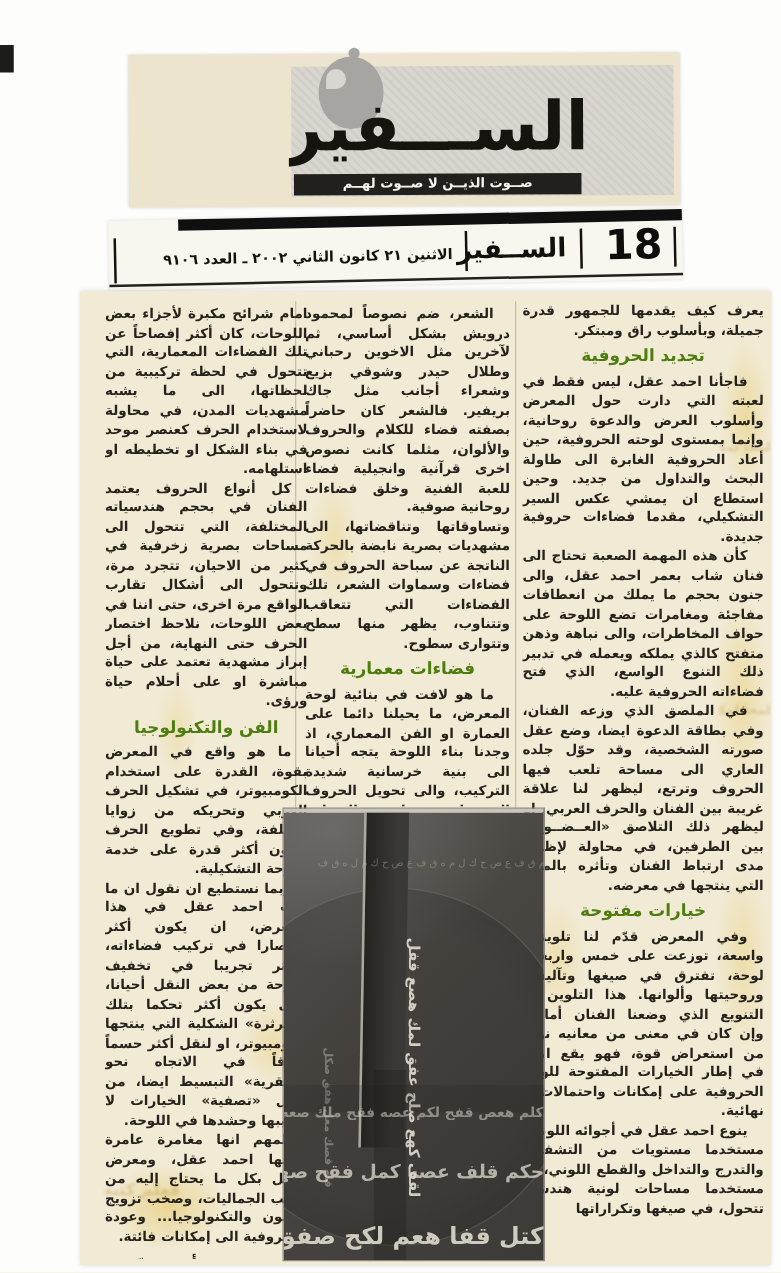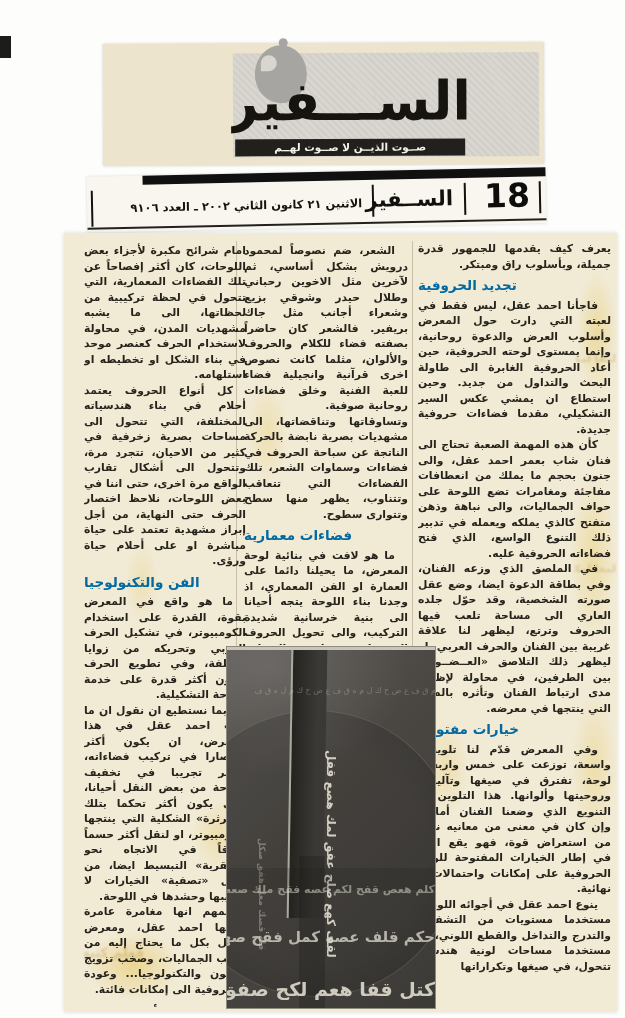--- a/index.html
+++ b/index.html
@@ -39,21 +39,21 @@
   
   .article{left:64px;top:233px;width:553px;height:779px;background:#f1ead4;
       box-shadow:0 0 4px rgba(0,0,0,.15);overflow:hidden;}
   .stain{border-radius:50%;pointer-events:none;}
   .colrule{width:1px;background:rgba(95,80,45,.28);}
   .col{direction:rtl;font-size:10.8px;line-height:15.5px;font-weight:bold;color:#26231c;
       text-align:justify;overflow:hidden;}
   .blk{text-align:justify;}
   .blk-continuation{text-indent:0;}
   .blk-p{text-indent:13px;}
-  .blk-h{font-size:13.5px;text-align:left;text-indent:0;padding:6px 0 4px;color:#0369a1;}
+  .blk-h{font-size:13.5px;text-align:center;text-indent:0;padding:6px 0 4px;color:#4d7c0f;}
   .blk-byline{font-size:14px;text-align:left;text-indent:0;padding:9px 2px 5px;color:#17150f;}
   .ghost{filter:blur(1.1px);color:#bb9c4e;opacity:.4;direction:rtl;font-size:10px;
       font-weight:bold;white-space:nowrap;overflow:hidden;pointer-events:none;}
   
   .artwork{left:163px;top:414px;width:208px;height:358px;overflow:hidden;
       background:linear-gradient(135deg,#5b5854 0%,#494642 45%,#3c3a37 100%);
       border-top:3px solid #c9c5ba;outline:1px solid #8e8a7f;}
   .art-haze{left:0;top:0;right:0;height:40%;
       background:radial-gradient(ellipse at 20% 10%,rgba(255,255,255,.12),transparent 60%);}
   .art-circle{left:-55px;top:60px;width:285px;height:285px;border-radius:50%;
@@ -115,35 +115,35 @@
   <div class="abs ghost" style="left:510px;top:330px;width:42px;">لمحا لمكت بعصف</div>
   <div class="abs ghost" style="left:20px;top:712px;width:60px;font-size:13px;">فعلم كتبه</div>
 
   <div class="abs colrule" style="left:348px;top:8px;height:748px;"></div>
   <div class="abs colrule" style="left:172px;top:8px;height:406px;"></div>
 
   <div class="abs col" style="left:354px;top:8px;width:193px;height:760px;">
       <div class="blk blk-continuation">يعرف كيف يقدمها للجمهور قدرة جميلة، وبأسلوب راق ومبتكر.</div>
       <div class="blk blk-h">تجديد الحروفية</div>
       <div class="blk blk-p">فاجأنا احمد عقل، ليس فقط في لعبته التي دارت حول المعرض وأسلوب العرض والدعوة روحانية، وإنما بمستوى لوحته الحروفية، حين أعاد الحروفية الغابرة الى طاولة البحث والتداول من جديد. وحين استطاع ان يمشي عكس السير التشكيلي، مقدما فضاءات حروفية جديدة.</div>
-      <div class="blk blk-p">كأن هذه المهمة الصعبة تحتاج الى فنان شاب بعمر احمد عقل، والى جنون بحجم ما يملك من انعطافات مفاجئة ومغامرات تضع اللوحة على حواف الجماليات، والى نباهة وذهن متفتح كالذي يملكه ويعمله في تدبير ذلك التنوع الواسع، الذي فتح فضاءاته الحروفية عليه.</div>
+      <div class="blk blk-p">كأن هذه المهمة الصعبة تحتاج الى فنان شاب بعمر احمد عقل، والى جنون بحجم ما يملك من انعطافات مفاجئة ومغامرات تضع اللوحة على حواف المخاطرات، والى نباهة وذهن متفتح كالذي يملكه ويعمله في تدبير ذلك التنوع الواسع، الذي فتح فضاءاته الحروفية عليه.</div>
       <div class="blk blk-p">في الملصق الذي وزعه الفنان، وفي بطاقة الدعوة ايضا، وضع عقل صورته الشخصية، وقد حوّل جلده العاري الى مساحة تلعب فيها الحروف وترتع، ليظهر لنا علاقة غريبة بين الفنان والحرف العربي، او ليظهر ذلك التلاصق «العــضــوي» بين الطرفين، في محاولة لإظهار مدى ارتباط الفنان وتأثره بالمادة التي ينتجها في معرضه.</div>
       <div class="blk blk-h">خيارات مفتوحة</div>
       <div class="blk blk-p">وفي المعرض قدّم لنا تلوينات واسعة، توزعت على خمس واربعين لوحة، تفترق في صيغها وتآليفها وروحيتها وألوانها. هذا التلوين او التنويع الذي وضعنا الفنان أمامه، وإن كان في معنى من معانيه نوعا من استعراض قوة، فهو يقع ايضا في إطار الخيارات المفتوحة للوحة الحروفية على إمكانات واحتمالات لا نهائية.</div>
       <div class="blk blk-p">ينوع احمد عقل في أجوائه اللونية، مستخدما مستويات من التشفيف والتدرج والتداخل والقطع اللوني، ثم مستخدما مساحات لونية هندسية تتحول، في صيغها وتكراراتها</div>
     </div>
   <div class="abs col" style="left:180px;top:10px;width:164px;height:402px;">
       <div class="blk blk-p">الشعر، ضم نصوصاً لمحمود درويش بشكل أساسي، ثم لآخرين مثل الاخوين رحباني وطلال حيدر وشوقي بزيع وشعراء أجانب مثل جاك بريفير. فالشعر كان حاضراً بصفته فضاء للكلام والحروف والألوان، مثلما كانت نصوص اخرى قرآنية وانجيلية فضاء للعبة الفنية وخلق فضاءات روحانية صوفية.</div>
       <div class="blk blk-continuation">وتساوقاتها وتناقضاتها، الى مشهديات بصرية نابضة بالحركة الناتجة عن سباحة الحروف في فضاءات وسماوات الشعر، تلك الفضاءات التي تتعاقب وتتناوب، يظهر منها سطح وتتوارى سطوح.</div>
       <div class="blk blk-h">فضاءات معمارية</div>
       <div class="blk blk-p">ما هو لافت في بنائية لوحة المعرض، ما يحيلنا دائما على العمارة او الفن المعماري، اذ وجدنا بناء اللوحة يتجه أحيانا الى بنية خرسانية شديدة التركيب، والى تحويل الحروف الى مادة معمارية والسطور الى طبقات، والنتوءات الى ما يشبه الزخرف الفائض على العمارة. ولعل فيلم الفيديو الذي شاهدناه، والذي وضعنا</div>
     </div>
   <div class="abs col" style="left:6px;top:10px;width:162px;height:764px;margin-left:14px;">
       <div class="blk blk-continuation">امام شرائح مكبرة لأجزاء بعض اللوحات، كان أكثر إفصاحاً عن تلك الفضاءات المعمارية، التي تتحول في لحظة تركيبية من لحظاتها، الى ما يشبه مشهديات المدن، في محاولة لاستخدام الحرف كعنصر موحد في بناء الشكل او تخطيطه او استلهامه.</div>
-      <div class="blk blk-p">كل أنواع الحروف يعتمد أحلام في بناء هندسياته المختلفة، التي تتحول الى مساحات بصرية زخرفية في كثير من الاحيان، تتجرد مرة، وتتحول الى أشكال تقارب الواقع مرة اخرى، حتى اننا في بعض اللوحات، نلاحظ اختصار الحرف حتى النهاية، من أجل إبراز مشهدية تعتمد على حياة مباشرة او على أحلام حياة ورؤى.</div>
+      <div class="blk blk-p">كل أنواع الحروف يعتمد الفنان في بحجم هندسياته المختلفة، التي تتحول الى مساحات بصرية زخرفية في كثير من الاحيان، تتجرد مرة، وتتحول الى أشكال تقارب الواقع مرة اخرى، حتى اننا في بعض اللوحات، نلاحظ اختصار الحرف حتى النهاية، من أجل إبراز مشهدية تعتمد على حياة مباشرة او على أحلام حياة ورؤى.</div>
       <div class="blk blk-h">الفن والتكنولوجيا</div>
       <div class="blk blk-p">ما هو واقع في المعرض بقوة، القدرة على استخدام الكومبيوتر، في تشكيل الحرف العربي وتحريكه من زوايا مختلفة، وفي تطويع الحرف ليكون أكثر قدرة على خدمة اللوحة التشكيلية.</div>
       <div class="blk blk-p">ربما نستطيع ان نقول ان ما فات احمد عقل في هذا المعرض، ان يكون أكثر اختصارا في تركيب فضاءاته، وأكثر تجريبا في تخفيف اللوحة من بعض النقل أحيانا، حتى يكون أكثر تحكما بتلك «الثرثرة» الشكلية التي ينتجها الكومبيوتر، او لنقل أكثر حسماً ونزقاً في الاتجاه نحو «عبقرية» التبسيط ايضا، من خلال «تصفية» الخيارات لا تركيبها وحشدها في اللوحة.</div>
       <div class="blk blk-p">المهم انها مغامرة عامرة قدمها احمد عقل، ومعرض حافل بكل ما يحتاج إليه من صخب الجماليات، وصخب تزويج الفنون والتكنولوجيا... وعودة بالحروفية الى إمكانات فائتة.</div>
       <div class="blk blk-byline">أحمد بزّون</div>
     </div>
 
   <div class="abs artwork">
     <div class="abs art-haze"></div>
     <div class="abs art-circle"></div>

